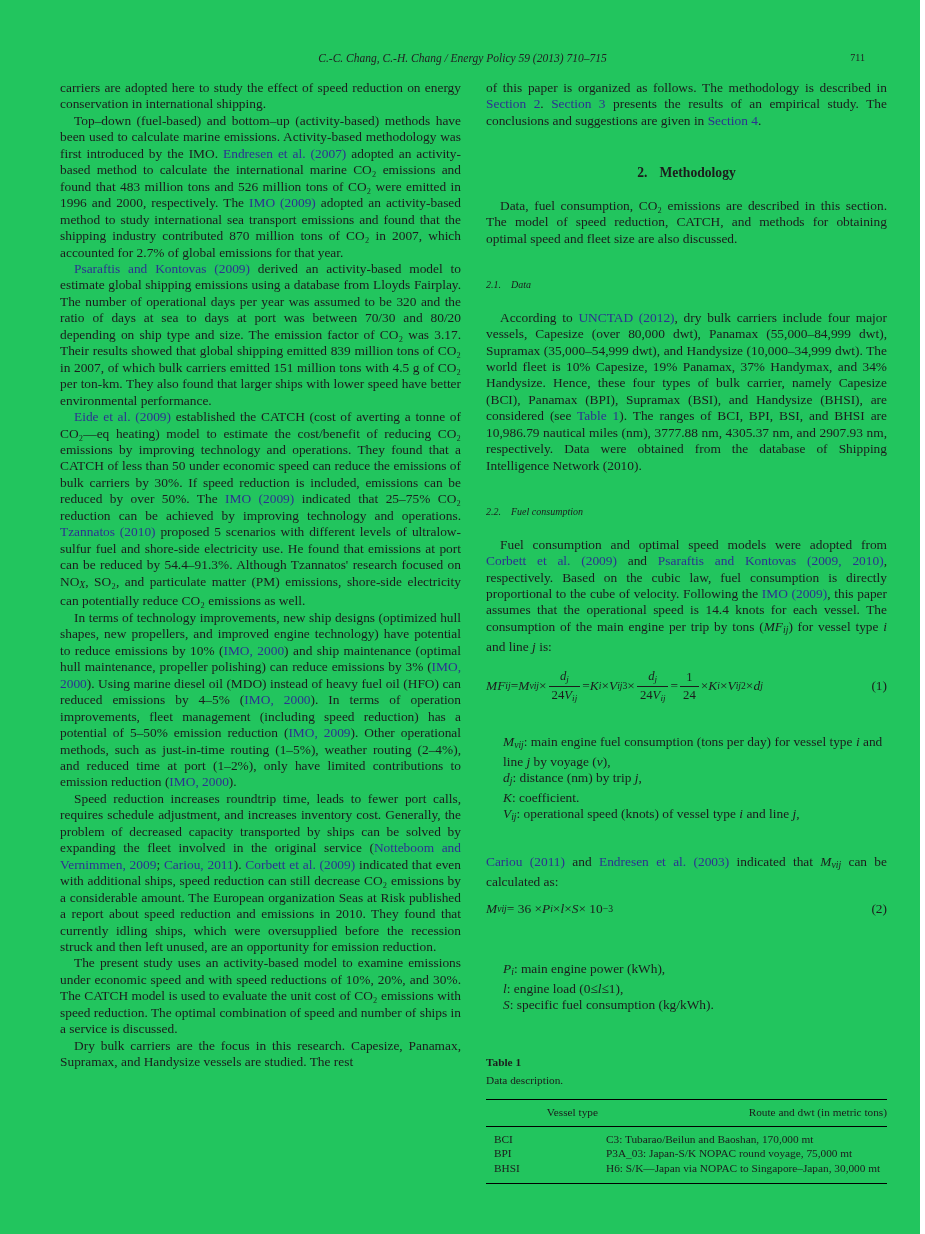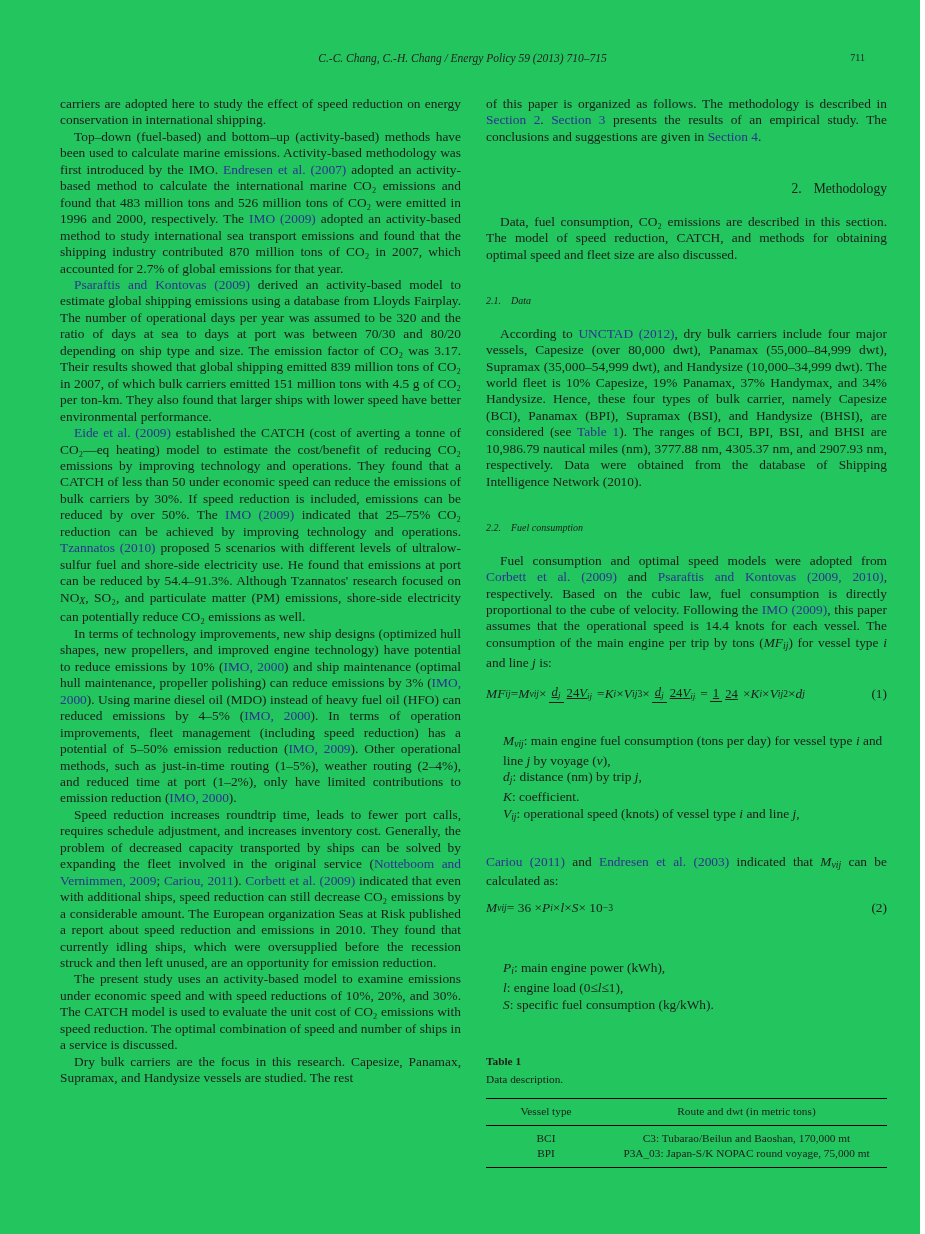--- a/index.html
+++ b/index.html
@@ -17,75 +17,75 @@
   }
   
   .runhead{
     position:absolute;top:52px;left:60px;width:805px;height:16px;
     font-size:11.5px;font-style:italic;color:#222;
   }
   .runhead .rh-title{position:absolute;left:0;right:0;text-align:center;}
   .runhead .rh-page{position:absolute;right:0;top:0;font-style:normal;font-size:10px;}
   
   .col{
-    position:absolute;top:96px;width:401px;
+    position:absolute;top:80px;width:401px;
     font-size:13.4px;line-height:16.45px;text-align:justify;
   }
   .col-left{left:60px;}
   .col-right{left:486px;}
   .para{margin:0;}
   .para.indent{text-indent:14px;}
   .sg-l{color:var(--link);}
   .sg-i{font-style:italic;}
   .sg-s{font-style:italic;font-size:0.72em;vertical-align:-0.25em;letter-spacing:0;}
   .sg-p{font-size:0.72em;vertical-align:0.45em;}
   
   .sec-head{
-    margin-top:36px;font-weight:normal;font-size:13.6px;text-align:right;
+    margin-top:36px;font-weight:bold;font-size:13.6px;text-align:center;
   }
   .sec-head .h-num{margin-right:12px;}
   .subsec-head{
     margin-top:30px;font-style:italic;font-size:10px;text-align:left;
   }
   .subsec-head .h-num{margin-right:10px;}
   .after-head{margin-top:16px;}
   
   .equation{
     display:flex;align-items:center;justify-content:space-between;
     margin-top:14px;margin-bottom:8px;text-align:left;
   }
   .eq-body{display:inline-flex;align-items:center;flex-wrap:nowrap;white-space:nowrap;}
   .eq-num{font-size:13.4px;}
   .frac{
-    display:inline-flex;flex-direction:row;text-align:center;
-    vertical-align:middle;margin:0 2px;font-size:0.95em;text-decoration:underline;
+    display:inline-flex;flex-direction:column;text-align:center;
+    vertical-align:middle;margin:0 2px;font-size:0.95em;
   }
   .frac .fnum{padding:0 3px 1px 3px;border-bottom:1px solid var(--ink);line-height:1.15;}
   .frac .fden{padding:1px 3px 0 3px;line-height:1.15;}
   
   .def-list{margin-top:30px;margin-left:17px;text-align:left;}
   .def-item{margin:0;}
   .plain-follow{margin-top:28px;}
   .eq2{margin-top:10px;}
   .def-list-2{margin-top:44px;}
   
   .tablebox{margin-top:40px;text-align:left;}
   .tbl-label{font-size:11.3px;font-weight:bold;}
   .tbl-caption{font-size:11.3px;margin-top:2px;}
   table.datatable{
     width:100%;border-collapse:collapse;margin-top:10px;
     font-size:11.3px;line-height:13.8px;
   }
   table.datatable thead tr{border-top:1.6px solid #000;border-bottom:1.6px solid #000;}
   table.datatable tbody{border-bottom:1.6px solid #000;}
   table.datatable th{
-    font-weight:normal;text-align:center;padding:6px 0 6px 8px;
+    font-weight:normal;text-align:right;padding:6px 0 6px 8px;
   }
   table.datatable td{
-    text-align:center;padding:0 0 1px 8px;vertical-align:top;
+    text-align:left;padding:0 0 1px 8px;vertical-align:top;
   }
   table.datatable tbody tr:first-child td{padding-top:6px;}
   table.datatable tbody tr:last-child td{padding-bottom:7px;}
   table.datatable .c-vessel{width:104px;}
 </style>
 </head>
 <body>
 
 <div class="page">
 
@@ -213,18 +213,22 @@
         </thead>
         <tbody id="table1-body">
             <tr>
               <td class="c-vessel">BCI</td>
               <td>C3: Tubarao/Beilun and Baoshan, 170,000 mt</td>
             </tr>
             <tr>
               <td class="c-vessel">BPI</td>
               <td>P3A_03: Japan-S/K NOPAC round voyage, 75,000 mt</td>
             </tr>
+            <tr>
+              <td class="c-vessel">BHSI</td>
+              <td>H6: S/K—Japan via NOPAC to Singapore–Japan, 30,000 mt</td>
+            </tr>
           </tbody>
       </table>
     </div>
   </div>
 
 </div>
 
 </body></html>

